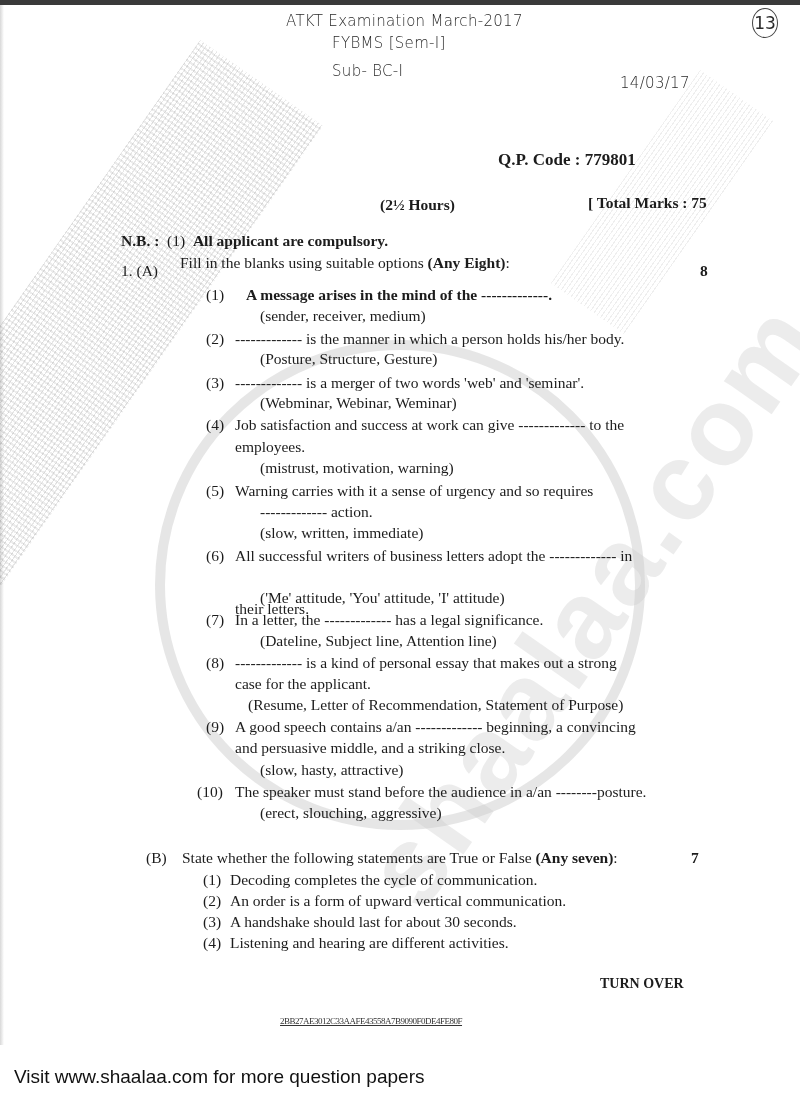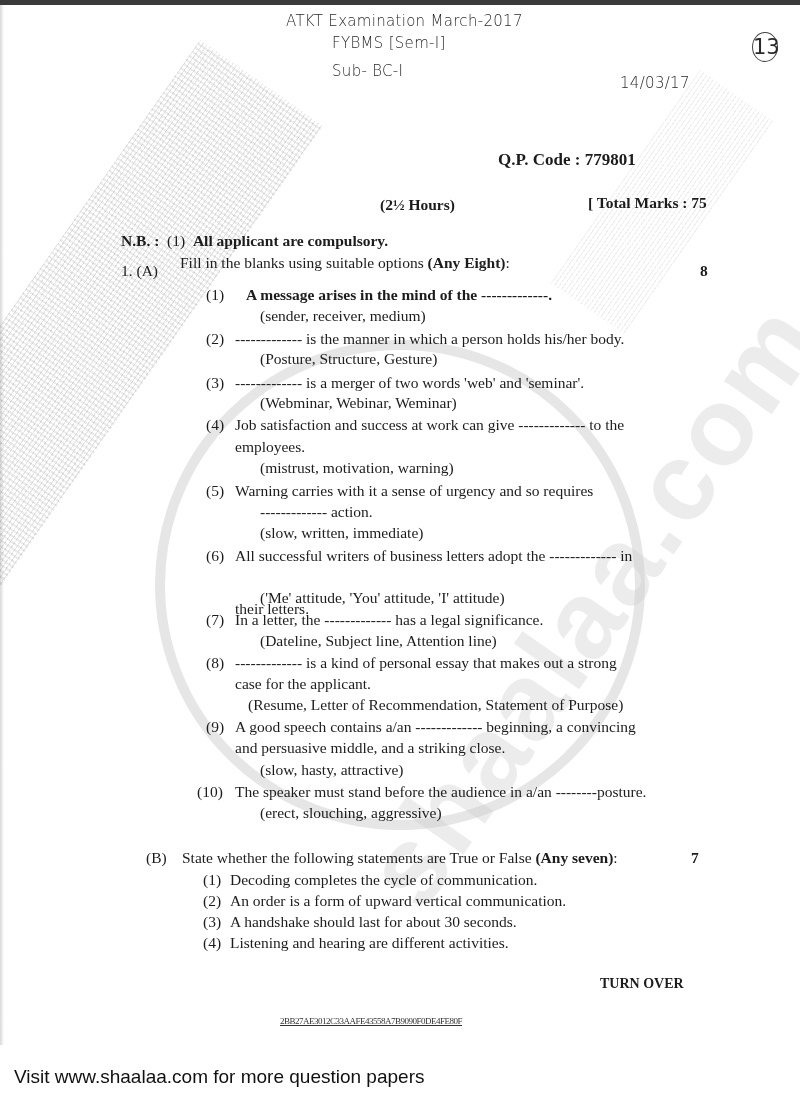--- a/index.html
+++ b/index.html
@@ -1,20 +1,20 @@
 <!DOCTYPE html>
 <html><head>
   <meta charset="utf-8">
   <style>
     html, body { margin: 0; padding: 0; }
     body { width: 800px; height: 1102px; background: #ffffff; position: relative; overflow: hidden; font-family: "Liberation Serif", serif; color: #1c1c1c; }
     .topbar { position: absolute; left: 0; top: 0; width: 800px; height: 5px; background: #3a3a3a; }
     .leftedge { position: absolute; left: 0; top: 5px; width: 4px; height: 1040px; background: linear-gradient(to right, #d8d8d8, #ffffff); }
     .hand { position: absolute; font-family: "DejaVu Sans", sans-serif; font-size: 15px; color: #2a2a2a; font-weight: 300; letter-spacing: 0.3px; }
-    .circle-num { position: absolute; left: 752px; top: 8px; width: 24px; height: 28px; border: 1px solid #444; border-radius: 50%; font-family: "DejaVu Sans", sans-serif; font-size: 21px; text-align: center; line-height: 28px; color: #2a2a2a; margin-top: 24px; }
+    .circle-num { position: absolute; left: 752px; top: 8px; width: 24px; height: 28px; border: 1px solid #444; border-radius: 50%; font-family: "DejaVu Sans", sans-serif; font-size: 17px; text-align: center; line-height: 28px; color: #2a2a2a; }
     .band { position: absolute; left: 200px; top: 40px; width: 150px; height: 1150px; transform: rotate(35deg); transform-origin: top left;
       background: repeating-linear-gradient(90deg, rgba(120,120,120,0.18) 0px, rgba(120,120,120,0.18) 1px, transparent 1px, transparent 4px),
                   repeating-linear-gradient(0deg, rgba(100,100,100,0.12) 0px, rgba(100,100,100,0.12) 2px, transparent 2px, transparent 5px);
       pointer-events: none; }
     .band2 { position: absolute; left: 700px; top: 70px; width: 90px; height: 260px; transform: rotate(35deg); transform-origin: top left;
       background: repeating-linear-gradient(90deg, rgba(120,120,120,0.12) 0px, rgba(120,120,120,0.12) 1px, transparent 1px, transparent 4px);
       pointer-events: none; }
     .seal { position: absolute; left: 155px; top: 340px; width: 470px; height: 470px; border: 10px solid rgba(200,200,200,0.45); border-radius: 50%; pointer-events: none; }
     .seal-text { position: absolute; left: 240px; top: 540px; font-family: "Liberation Sans", sans-serif; font-size: 110px; font-weight: bold; color: rgba(200,200,200,0.35); transform: rotate(-55deg); transform-origin: center; pointer-events: none; letter-spacing: 4px; }
     .t { position: absolute; font-size: 15.5px; white-space: nowrap; }

